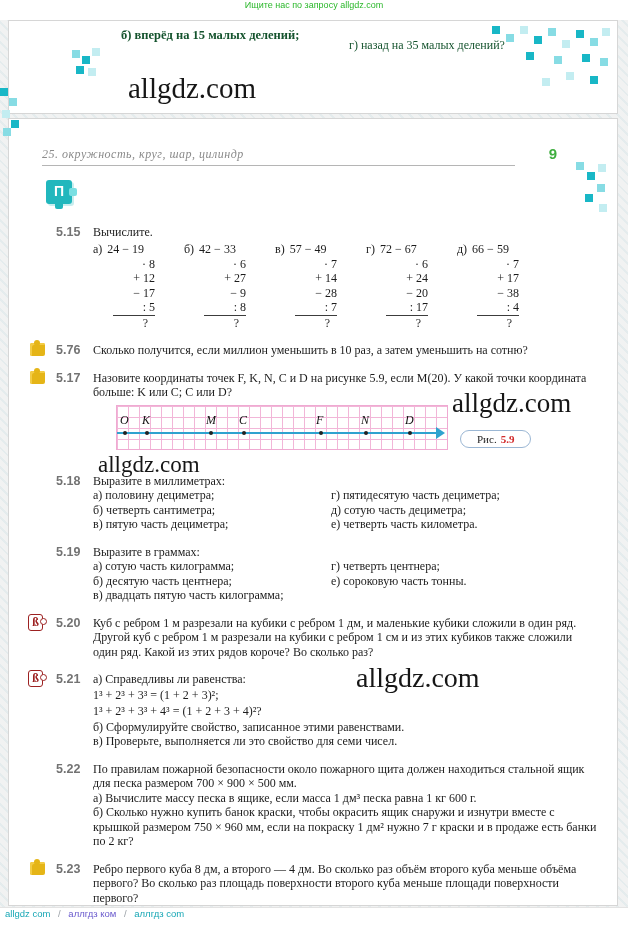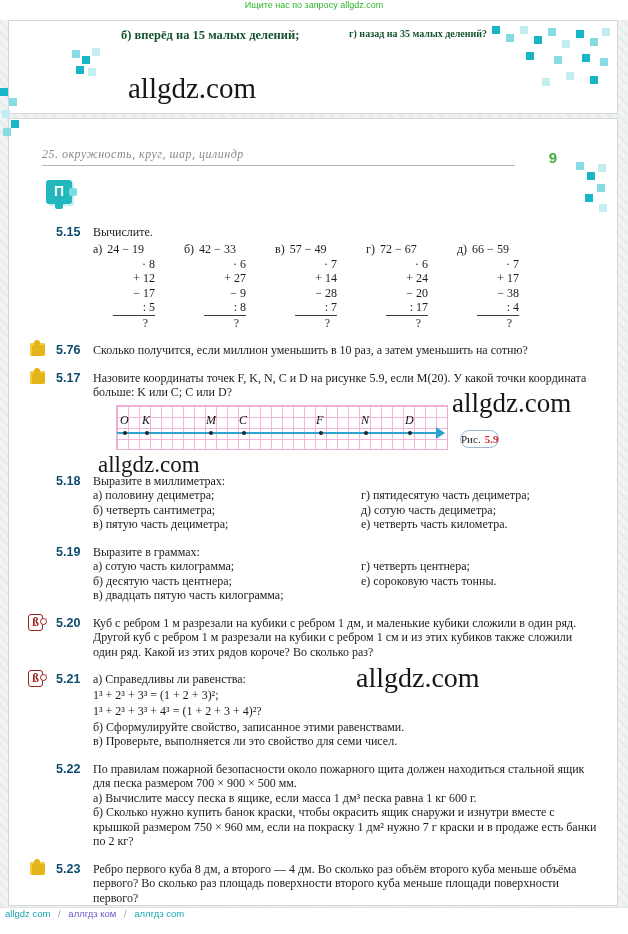--- a/index.html
+++ b/index.html
@@ -18,47 +18,47 @@
     border-top:1px solid #e3e3e3; line-height:26px;
     font:9.5px "Liberation Sans", sans-serif; }
   .flink { color:#18a7b5; text-decoration:none; margin:0 5px; cursor:pointer; }
   .flink.purple { color:#6a5acd; }
   .fsep { color:#9aa0a6; }
 
   
   .headerbox { position:absolute; left:8px; top:20px; width:610px; height:94px;
     background:#fff; border:1px solid #d6d6d6; box-sizing:border-box; }
   .hb-b { position:absolute; left:112px; top:7px; font-size:12.5px; font-weight:bold; color:#14532d; }
-  .hb-g { position:absolute; left:340px; top:7px; font-size:10px; font-weight:bold; color:#14532d; }
+  .hb-g { position:absolute; left:340px; top:17px; font-size:12px; font-weight:normal; color:#14532d; }
 
   .mainbox { position:absolute; left:8px; top:118px; width:610px; height:788px;
     background:#fff; border:1px solid #d6d6d6; box-sizing:border-box; overflow:hidden; }
 
   .content { padding:28px 18px 0 47px; font-size:12px; line-height:14.5px; }
 
   
-  .section-head { display:flex; align-items:flex-end; margin-left:-14px; }
+  .section-head { display:flex; align-items:flex-start; margin-left:-14px; }
   .section-title { flex:1; font-style:italic; color:#8a8a8a; font-size:12px;
     border-bottom:1px solid #b5b5b5; padding-bottom:3px; letter-spacing:.5px; }
   .page-num { color:#3fae3f; font-weight:bold; font-size:15px; margin-left:34px; margin-right:42px;
     font-family:"Liberation Sans", sans-serif; }
 
   
   .pi-row { margin:14px 0 0 -10px; height:30px; }
   .ico-pi { position:relative; width:26px; height:24px; background:#21b7bd; border-radius:3px;
     color:#fff; font-weight:bold; font-size:14px; display:flex; align-items:center; justify-content:center;
     font-family:"Liberation Sans", sans-serif; box-shadow:2px 2px 0 rgba(33,183,189,.25); }
   .ico-pi::after { content:""; position:absolute; width:8px; height:8px; background:#7adfe2;
     border-radius:2px; right:-5px; top:8px; }
   .ico-pi::before { content:""; position:absolute; width:8px; height:8px; background:#21b7bd;
     border-radius:2px; left:9px; bottom:-5px; }
 
   
   .ex { position:relative; padding-left:37px; margin-top:13px; }
-  .ex-num { position:absolute; left:0; top:0; color:#0c4a6e; font-weight:bold;
+  .ex-num { position:absolute; left:0; top:0; color:#737373; font-weight:bold;
     font-size:12.5px; font-family:"Liberation Sans", sans-serif; }
   .ex-line { min-height:14.5px; }
   .ico-y { position:absolute; left:-26px; top:0; width:15px; height:13px; background:#e5b517;
     border-radius:2px; box-shadow: inset 2px 2px 0 #f3cc45; }
   .ico-y::after { content:""; position:absolute; width:6px; height:6px; background:#e5b517;
     border-radius:50%; top:-3px; left:4px; }
   .ico-ss { position:absolute; left:-28px; top:-2px; width:13px; height:15px;
     border:1.5px solid #9c2121; border-radius:3px; color:#9c2121; font-weight:bold; font-size:12px;
     display:flex; align-items:center; justify-content:center; background:#fff; }
   .ico-ss::after { content:""; position:absolute; width:5px; height:5px; border:1.5px solid #9c2121;
@@ -80,27 +80,27 @@
     background-image:
       linear-gradient(to right, #f2b6d8 1px, transparent 1px),
       linear-gradient(to bottom, #f2b6d8 1px, transparent 1px);
     background-size:11px 11px; background-color:#fff; }
   .nl-line { position:absolute; left:0; top:26px; height:2px; width:322px; background:#2fa3cf; }
   .nl-arrow { position:absolute; right:2px; top:21px; width:0; height:0;
     border-left:9px solid #2fa3cf; border-top:6px solid transparent; border-bottom:6px solid transparent; }
   .nl-label { position:absolute; top:7px; font-style:italic; font-size:12px; color:#111; }
   .nl-dot { position:absolute; top:25px; width:4px; height:4px; border-radius:50%; background:#222; }
   .fig-caption { align-self:flex-end; margin:0 0 2px 12px; border:1px solid #9bb7d4; border-radius:9px;
-    padding:1px 0; font-size:11px; white-space:nowrap; height:14px; line-height:14px; }
+    padding:1px 16px; font-size:11px; white-space:nowrap; height:14px; line-height:14px; }
   .fig-caption .num { color:#d22b2b; font-weight:bold; margin-left:4px; }
 
   
   .two-col { display:flex; }
   .two-col .col-l { width:238px; }
-  .two-col .col-r { flex:1;margin-left:30px; }
+  .two-col .col-r { flex:1; }
 
   .formula { line-height:16.5px; }
 
   
   .wm { position:absolute; color:#161616; font-family:"Liberation Serif", serif; z-index:5; }
   #wm1 { left:128px; top:72px; font-size:29px; }
   #wm2 { left:452px; top:388px; font-size:27px; }
   #wm3 { left:98px; top:452px; font-size:23px; }
   #wm4 { left:356px; top:662px; font-size:28px; }
 

